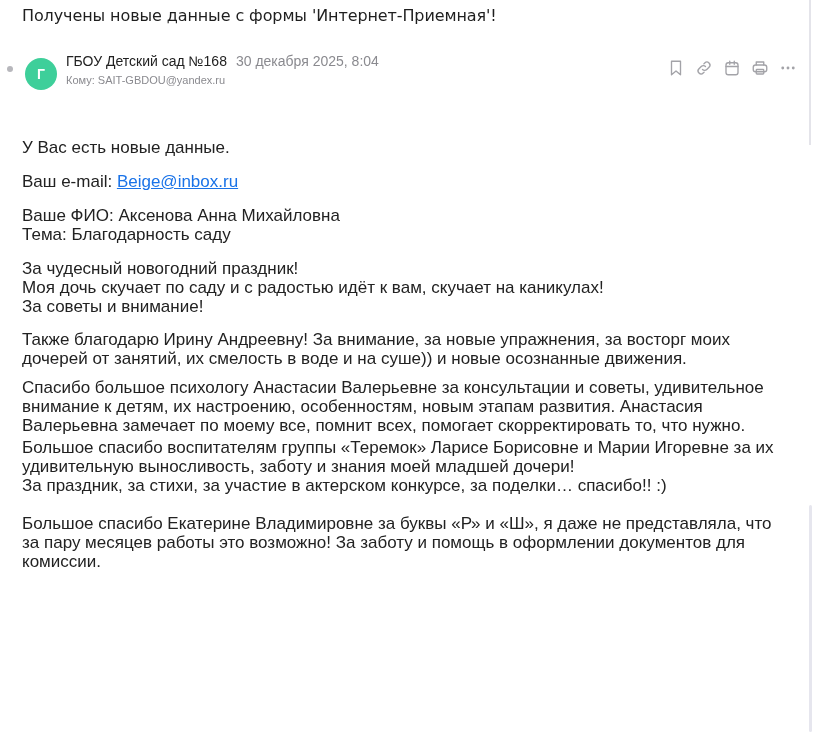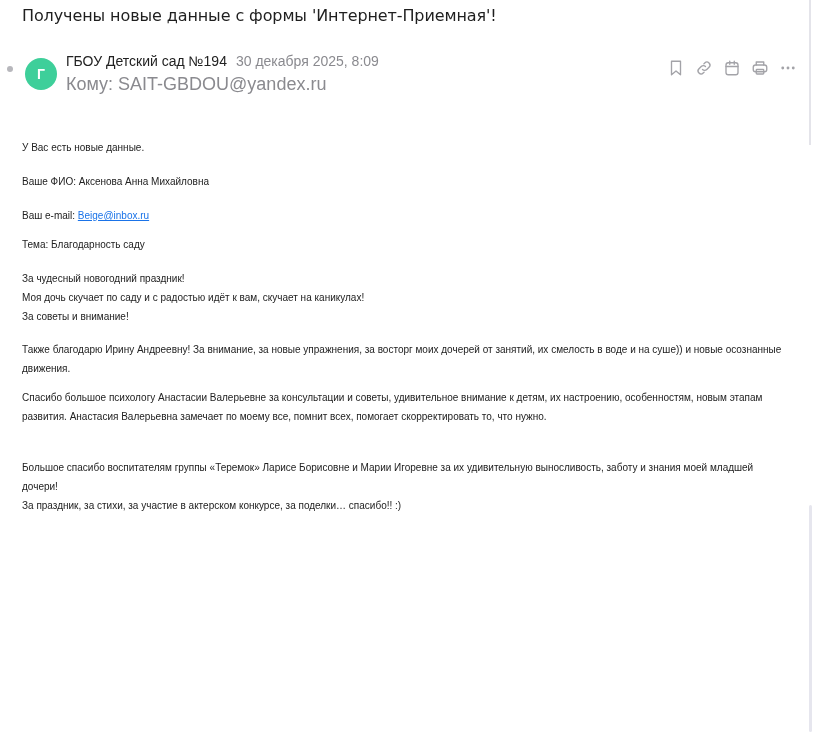--- a/index.html
+++ b/index.html
@@ -3,41 +3,41 @@
 <meta charset="utf-8">
 <style>
   html, body { margin: 0; padding: 0; background: #ffffff; }
   body { width: 816px; height: 738px; overflow: hidden; position: relative; font-family: "Liberation Sans", sans-serif; color: #222; }
   .subject { position: absolute; left: 22px; top: 6px; font-family: "DejaVu Sans", sans-serif; font-size: 16px; font-weight: 500; color: #1f1f1f; letter-spacing: -0.1px; }
   .unread-dot { position: absolute; left: 7px; top: 66px; width: 6px; height: 6px; border-radius: 50%; background: #b7b7bc; }
   .avatar { position: absolute; left: 25px; top: 58px; width: 32px; height: 32px; border-radius: 50%; background: #3ecf9a; color: #fff; font-size: 14px; display: flex; align-items: center; justify-content: center; font-weight: bold; }
   .sender-line { position: absolute; left: 66px; top: 53px; font-size: 14px; white-space: nowrap; }
   .sender-name { color: #222; }
   .sent-date { color: #8a8a8f; margin-left: 9px; }
-  .to-line { position: absolute; left: 66px; top: 74px; font-size: 18px; color: #8a8a8f; white-space: nowrap; }
+  .to-line { position: absolute; left: 66px; top: 74px; font-size: 11px; color: #8a8a8f; white-space: nowrap; }
   .actions { position: absolute; left: 666px; top: 58px; display: flex; gap: 8px; }
   .action { width: 20px; height: 20px; display: flex; align-items: center; justify-content: center; cursor: pointer; }
   .action svg { width: 18px; height: 18px; stroke: #a3a3a8; fill: none; stroke-width: 1.8; stroke-linecap: round; stroke-linejoin: round; }
-  .body { position: absolute; left: 22px; top: 138px; width: 760px; font-size: 10px; line-height: 19px; color: #222; }
+  .body { position: absolute; left: 22px; top: 138px; width: 760px; font-size: 17px; line-height: 19px; color: #222; }
   .body p { margin: 0; }
   .link { color: #1a73e8; text-decoration: underline; }
   .scrollbar { position: absolute; right: 0; top: 0; width: 10px; height: 738px; }
   .scroll-thumb-top { position: absolute; left: 3px; top: 0; width: 2px; height: 145px; background: #e4e4ea; }
   .scroll-thumb { position: absolute; left: 3px; top: 505px; width: 3px; height: 227px; background: #e6e6ee; border-radius: 2px; }
 </style>
 </head>
 <body>
 
 <div class="subject">Получены новые данные с формы 'Интернет-Приемная'!</div>
 
 <div class="unread-dot"></div>
 <div class="avatar">Г</div>
 
 <div class="sender-line">
-  <span class="sender-name">ГБОУ Детский сад №194</span><span class="sent-date">30 декабря 2025, 8:09</span>
+  <span class="sender-name">ГБОУ Детский сад №168</span><span class="sent-date">30 декабря 2025, 8:04</span>
 </div>
 <div class="to-line">Кому: SAIT-GBDOU@yandex.ru</div>
 
 <div class="actions">
   <div class="action">
     <svg viewBox="0 0 24 24">
         <path d="M6 3h12v18l-6-5-6 5z"></path>
       </svg>
   </div>
   <div class="action">
@@ -63,30 +63,31 @@
     <svg viewBox="0 0 24 24">
         <circle cx="5" cy="12" r="1" fill="#a3a3a8"></circle>
         <circle cx="12" cy="12" r="1" fill="#a3a3a8"></circle>
         <circle cx="19" cy="12" r="1" fill="#a3a3a8"></circle>
       </svg>
   </div>
 </div>
 
 <div class="body">
   <p>У Вас есть новые данные.</p>
+  <p style="margin-top:15px"><span>Ваш e-mail: </span><a class="link">Beige@inbox.ru</a></p>
   <p style="margin-top:15px">Ваше ФИО: Аксенова Анна Михайловна</p>
-  <p style="margin-top:15px"><span>Ваш e-mail: </span><a class="link">Beige@inbox.ru</a></p>
-  <p style="margin-top:10px">Тема: Благодарность саду</p>
+  <p style="margin-top:0">Тема: Благодарность саду</p>
   <div style="margin-top:15px; width:745px">
     <p>За чудесный новогодний праздник!</p>
     <p>Моя дочь скучает по саду и с радостью идёт к вам, скучает на каникулах!</p>
     <p>За советы и внимание!</p>
   </div>
   <p style="margin-top:14px">Также благодарю Ирину Андреевну! За внимание, за новые упражнения, за восторг моих дочерей от занятий, их смелость в воде и на суше)) и новые осознанные движения.</p>
   <p style="margin-top:10px">Спасибо большое психологу Анастасии Валерьевне за консультации и советы, удивительное внимание к детям, их настроению, особенностям, новым этапам развития. Анастасия Валерьевна замечает по моему все, помнит всех, помогает скорректировать то, что нужно.</p>
-  <p style="margin-top:32px">Большое спасибо воспитателям группы «Теремок» Ларисе Борисовне и Марии Игоревне за их удивительную выносливость, заботу и знания моей младшей дочери!</p>
+  <p style="margin-top:3px">Большое спасибо воспитателям группы «Теремок» Ларисе Борисовне и Марии Игоревне за их удивительную выносливость, заботу и знания моей младшей дочери!</p>
   <p>За праздник, за стихи, за участие в актерском конкурсе, за поделки… спасибо!! :)</p>
+  <p style="margin-top:19px">Большое спасибо Екатерине Владимировне за буквы «Р» и «Ш», я даже не представляла, что за пару месяцев работы это возможно! За заботу и помощь в оформлении документов для комиссии.</p>
 </div>
 
 <div class="scrollbar">
   <div class="scroll-thumb-top"></div>
   <div class="scroll-thumb"></div>
 </div>
 
 </body></html>

